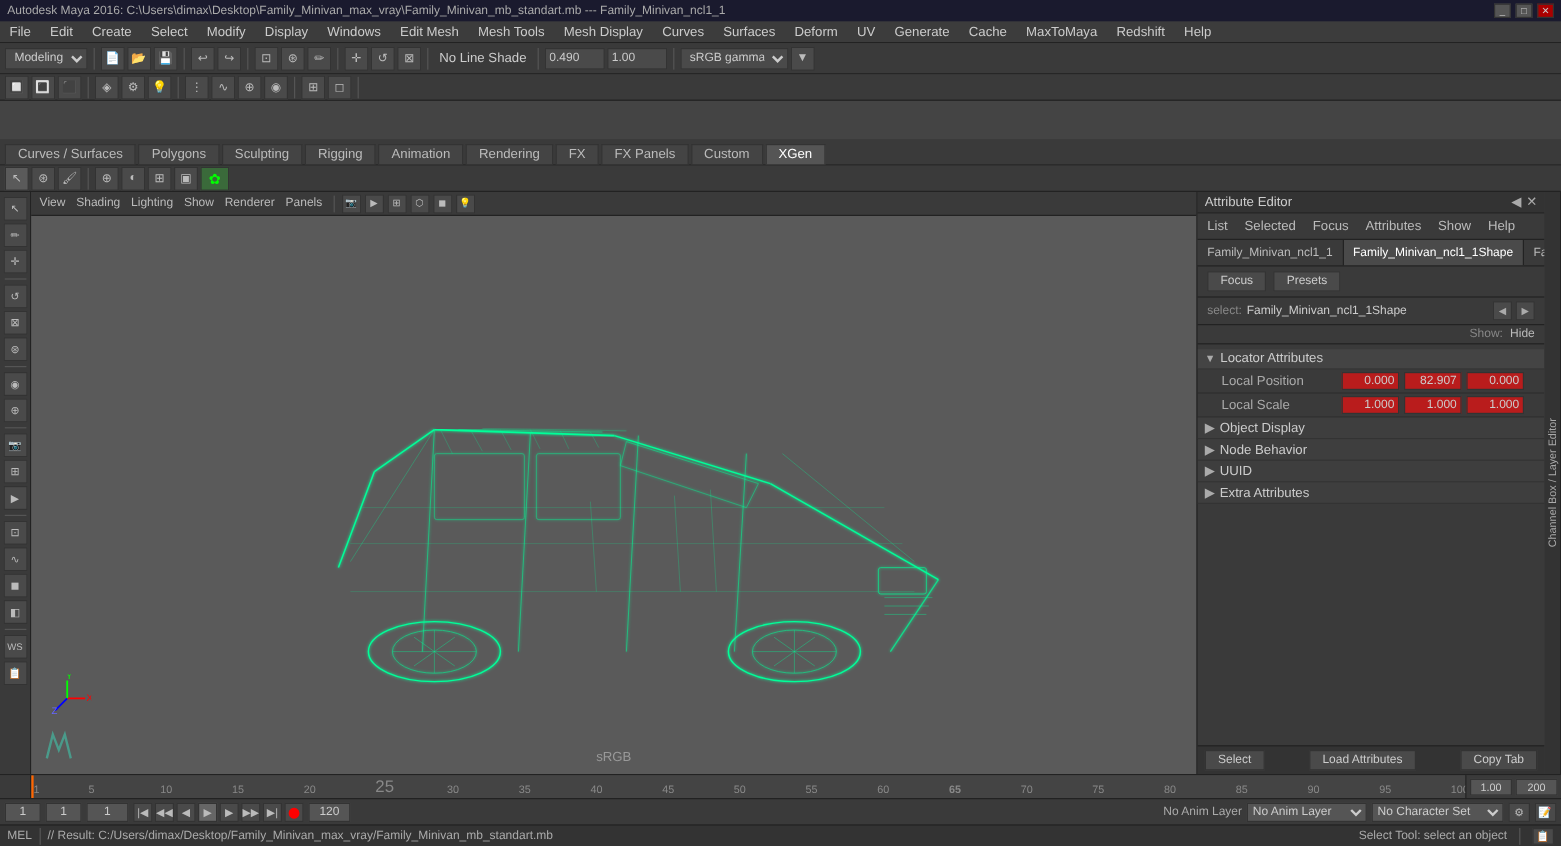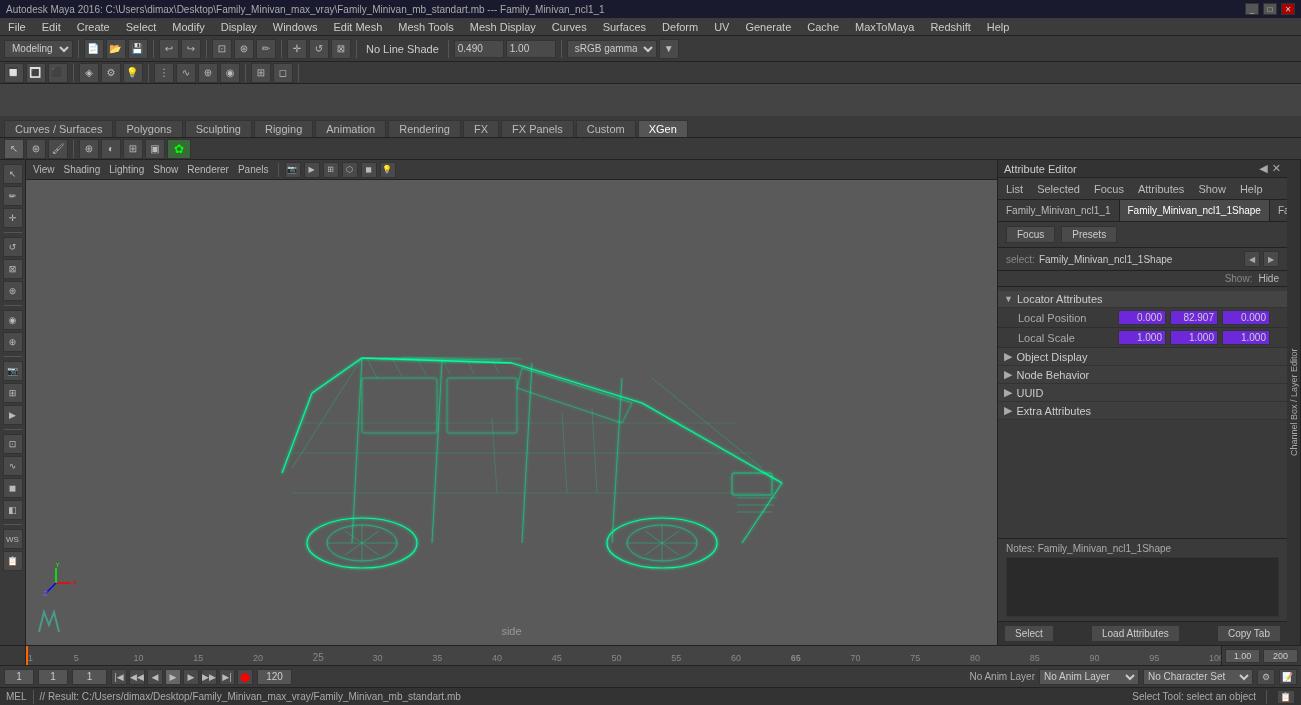--- a/index.html
+++ b/index.html
@@ -298,21 +298,21 @@
     .attr-row-label {
       width: 100px;
       color: #aaa;
       flex-shrink: 0;
     }
     .attr-row-values {
       display: flex;
       gap: 4px;
     }
     .attr-val-box {
-      background: #6d28d9;
+      background: #b91c1c;
       border: 1px solid #333;
       color: #ccc;
       font-size: 10px;
       width: 48px;
       padding: 1px 3px;
       text-align: right;
     }
 
     .attr-section-collapsed {
       display: flex;
@@ -712,21 +712,21 @@
             <line x1="575" y1="309" x2="610" y2="309" stroke="#00ff99" stroke-width="0.6" opacity="0.5"></line>
 
             <line x1="205" y1="155" x2="215" y2="175" stroke="#00ff99" stroke-width="0.5" opacity="0.4"></line>
             <line x1="230" y1="155" x2="240" y2="173" stroke="#00ff99" stroke-width="0.5" opacity="0.4"></line>
             <line x1="255" y1="155" x2="264" y2="172" stroke="#00ff99" stroke-width="0.5" opacity="0.4"></line>
             <line x1="280" y1="155" x2="288" y2="171" stroke="#00ff99" stroke-width="0.5" opacity="0.4"></line>
             <line x1="305" y1="156" x2="312" y2="171" stroke="#00ff99" stroke-width="0.5" opacity="0.4"></line>
             <line x1="330" y1="157" x2="337" y2="170" stroke="#00ff99" stroke-width="0.5" opacity="0.4"></line>
           </svg>
 
-          <div id="viewport-label">side</div>
+          <div id="viewport-label">sRGB</div>
 
           <div id="maya-logo" style="position:absolute;bottom:8px;left:8px;width:30px;height:30px;">
             <svg width="30" height="30" viewBox="0 0 30 30">
               <path d="M5 25 L10 5 L15 18 L20 5 L25 25" stroke="#4a9a8a" stroke-width="2" fill="none"></path>
             </svg>
           </div>
 
           <div style="position:absolute;bottom:40px;left:10px;">
             <svg width="40" height="40" viewBox="0 0 40 40">
               <line x1="20" y1="20" x2="35" y2="20" stroke="#f00" stroke-width="1.5"></line>
@@ -819,24 +819,20 @@
         <div class="attr-section-collapsed">
           <span class="expand-icon">▶</span>
           <span>UUID</span>
         </div>
         <div class="attr-section-collapsed">
           <span class="expand-icon">▶</span>
           <span>Extra Attributes</span>
         </div>
       </div>
 
-      <div id="notes-section">
-        <div id="notes-label">Notes: Family_Minivan_ncl1_1Shape</div>
-        <div id="notes-content-box"></div>
-      </div>
 
       <div id="attr-footer">
         <button class="footer-btn">Select</button>
         <button class="footer-btn">Load Attributes</button>
         <button class="footer-btn">Copy Tab</button>
       </div>
     </div>
 
     <div id="channel-strip">
       <span style="font-size:9px;color:#aaa;">Channel Box / Layer Editor</span>
@@ -846,21 +842,21 @@
   <div id="timeline-area">
     <div style="width:26px;background:#3a3a3a;height:100%;display:flex;align-items:center;justify-content:center;border-right:1px solid #222;font-size:9px;color:#888;"></div>
     <div id="timeline-ruler">
 
       <div style="position:absolute;top:0;left:0;width:100%;height:100%;display:flex;align-items:flex-end;padding-bottom:2px;">
         <span style="position:absolute;left:0%;font-size:9px;color:#888;padding-left:2px;">1</span>
         <span style="position:absolute;left:4%;font-size:9px;color:#888;">5</span>
         <span style="position:absolute;left:9%;font-size:9px;color:#888;">10</span>
         <span style="position:absolute;left:14%;font-size:9px;color:#888;">15</span>
         <span style="position:absolute;left:19%;font-size:9px;color:#888;">20</span>
-        <span style="position:absolute;left:24%;font-size:10px;color:#888;">25</span>
+        <span style="position:absolute;left:24%;font-size:14px;color:#888;">25</span>
         <span style="position:absolute;left:29%;font-size:9px;color:#888;">30</span>
         <span style="position:absolute;left:34%;font-size:9px;color:#888;">35</span>
         <span style="position:absolute;left:39%;font-size:9px;color:#888;">40</span>
         <span style="position:absolute;left:44%;font-size:9px;color:#888;">45</span>
         <span style="position:absolute;left:49%;font-size:9px;color:#888;">50</span>
         <span style="position:absolute;left:54%;font-size:9px;color:#888;">55</span>
         <span style="position:absolute;left:59%;font-size:9px;color:#888;">60</span>
         <span style="position:absolute;left:64%;font-size:9px;color:#888;font-weight:bold;">65</span>
         <span style="position:absolute;left:69%;font-size:9px;color:#888;margin-top:28px;">70</span>
         <span style="position:absolute;left:74%;font-size:9px;color:#888;">75</span>

